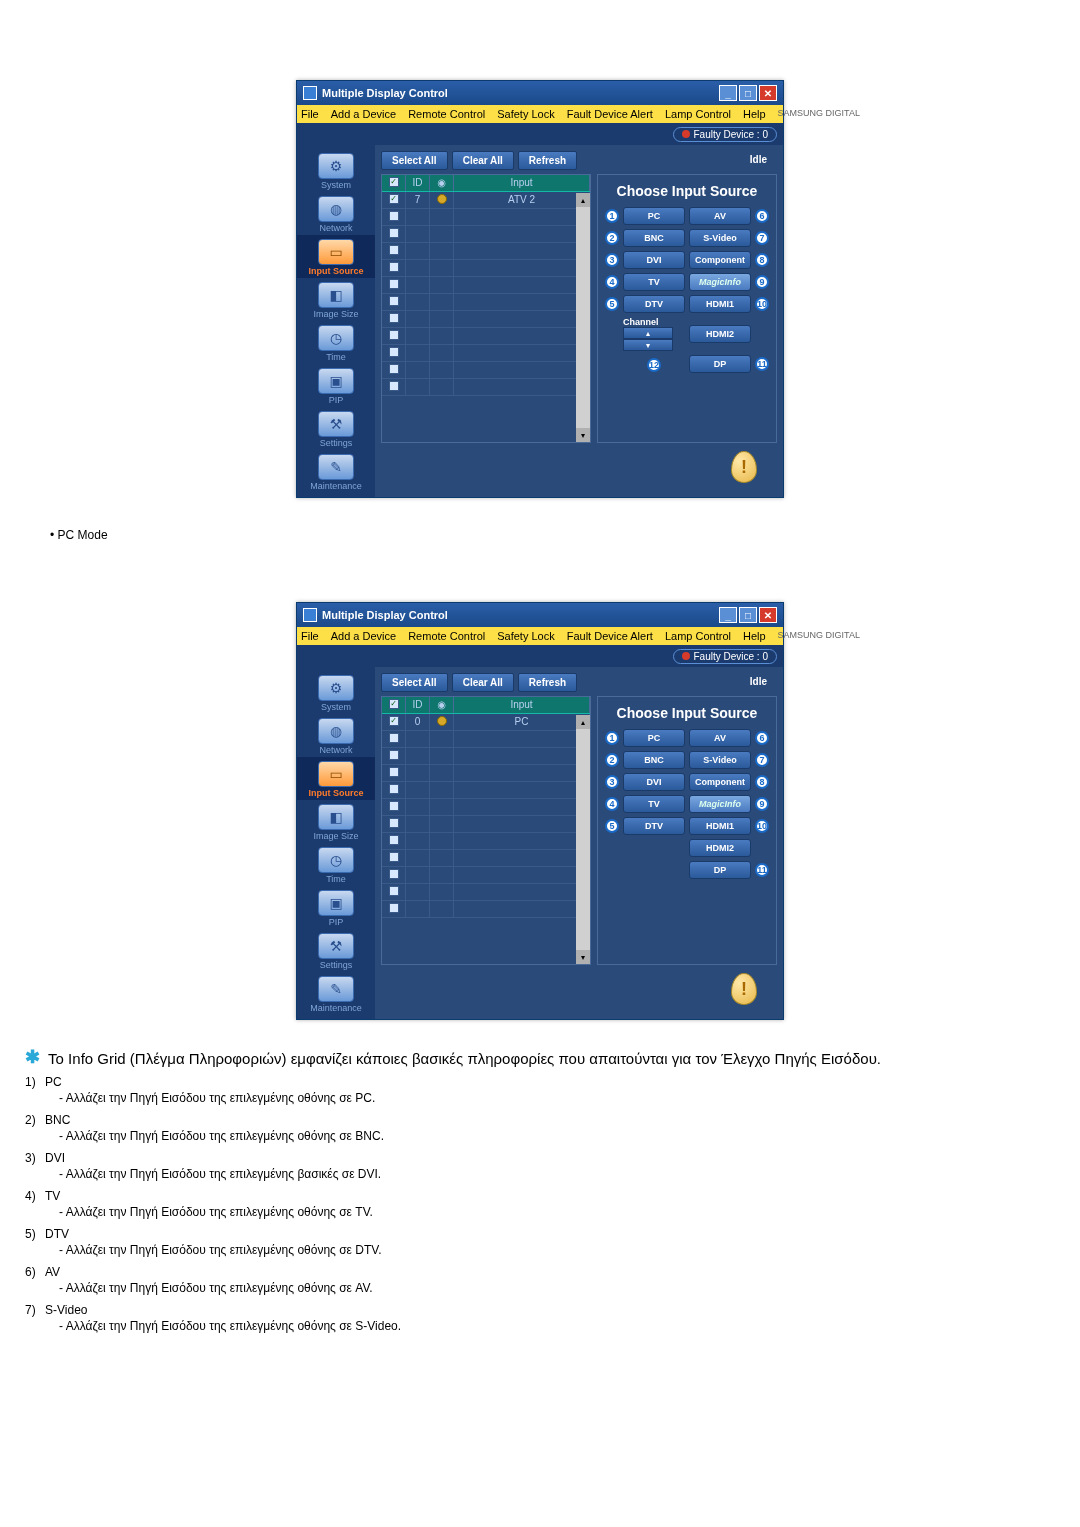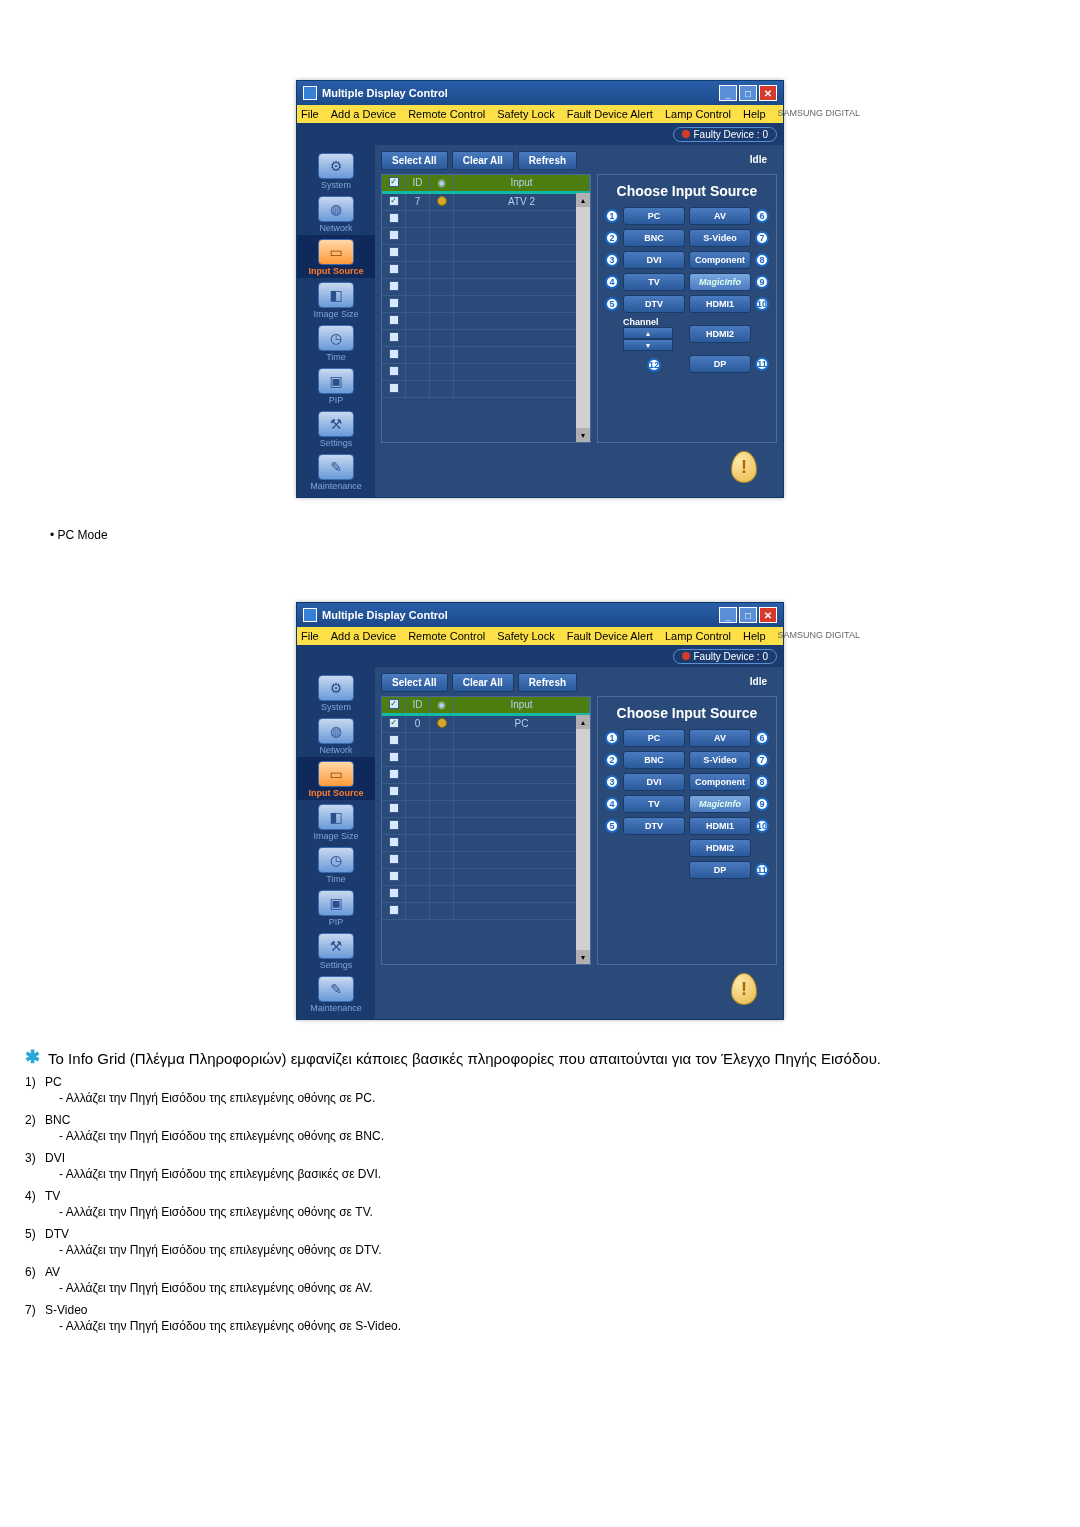--- a/index.html
+++ b/index.html
@@ -37,21 +37,21 @@
 
   
   .main { flex:1; padding:6px; display:flex; flex-direction:column; }
   .action-row { display:flex; justify-content:space-between; margin-bottom:4px; }
   .action-btns { display:flex; gap:4px; }
   .abtn { background:linear-gradient(to bottom,#4a7ac0,#2a5a9a); border:1px solid #1a3a6a; color:#fff; font-size:10px; padding:3px 10px; border-radius:2px; font-weight:bold; }
   .idle { color:#fff; font-size:10px; font-weight:bold; padding:3px 10px; }
 
   .content-split { display:flex; gap:6px; flex:1; }
   .grid-panel { flex:1; background:#2a4a7a; border:1px solid #4a6a9a; position:relative; }
-  .grid-head { display:flex; background:#4d7c0f; border-bottom:3px solid #14b8a6; }
+  .grid-head { display:flex; background:#0f766e; border-bottom:1px solid #14b8a6; }
   .gh { color:#b8d0f0; font-size:10px; text-align:center; padding:2px 0; border-right:1px solid #4a6a9a; }
   .gh.chk { width:24px; }
   .gh.id { width:24px; }
   .gh.stat { width:24px; }
   .gh.input { flex:1; }
   .grid-row { display:flex; border-bottom:1px solid #3a5a8a; }
   .gc { border-right:1px solid #3a5a8a; padding:2px 0; text-align:center; font-size:10px; color:#b8d0f0; height:16px; }
   .gc.chk { width:24px; }
   .gc.id { width:24px; }
   .gc.stat { width:24px; }

